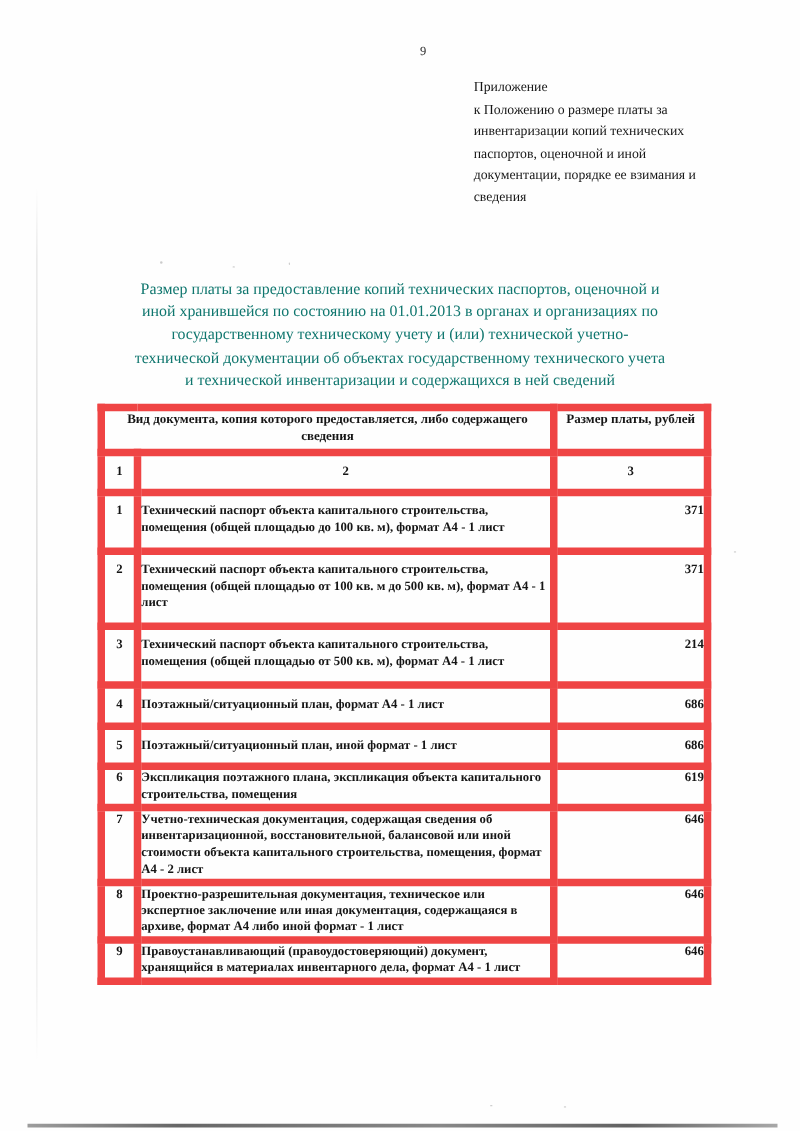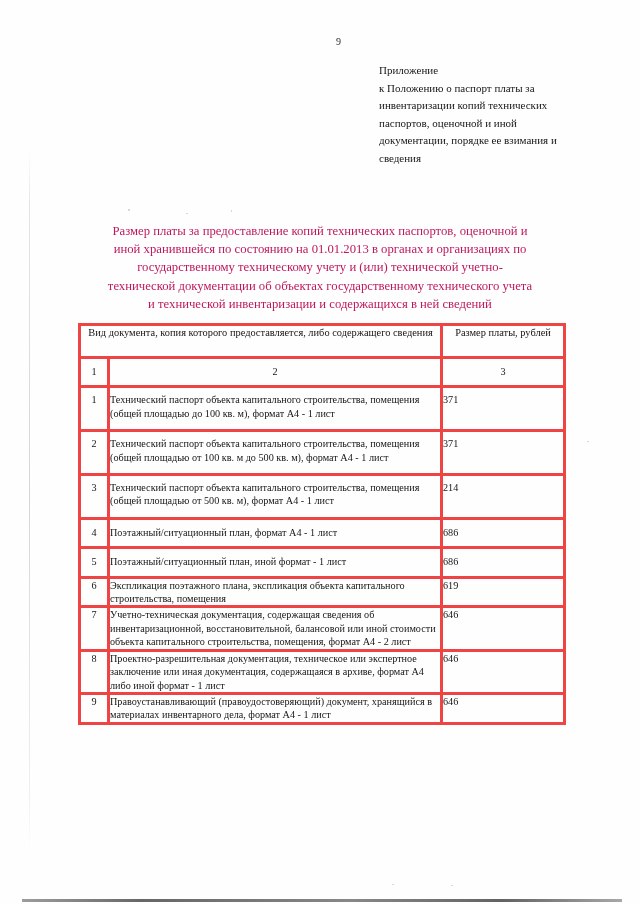--- a/index.html
+++ b/index.html
@@ -78,41 +78,41 @@
 
   
   .doc-title {
     position: absolute;
     left: 66px;
     top: 222px;
     width: 508px;
     text-align: center;
     font-size: 12.7px;
     line-height: 18.2px;
-    color: #be185d;
+    color: #0f766e;
   }
   .doc-title .ln { display: block; }
 
   
   .tbl {
     position: absolute;
     left: 78px;
     top: 323px;
     width: 486px;
     border-collapse: collapse;
     table-layout: fixed;
     font-size: 10.2px;
     line-height: 13.4px;
     color: #151515;
   }
   .tbl td, .tbl th {
-    border: 3px solid #ef4444;
+    border: 6px solid #ef4444;
     padding: 0;
     vertical-align: top;
-    font-weight: normal;
+    font-weight: bold;
   }
   .col-num  { width: 29px; }
   .col-desc { width: 333px; }
   .col-fee  { width: 123px; }
 
   .hdr-desc {
     text-align: center;
     padding: 7px 10px 7px 10px;
     font-size: 10.4px;
     line-height: 14px;
@@ -135,21 +135,21 @@
 
   .cell-num {
     text-align: center;
     padding: 5px 2px 5px 2px;
     font-size: 10.2px;
   }
   .cell-desc {
     padding: 5px 6px 6px 8px;
   }
   .cell-fee {
-    text-align: left;
+    text-align: right;
     padding: 5px 2px 5px 2px;
   }
   .tbl tr.tall-a .cell-desc,
   .tbl tr.tall-a .cell-num,
   .tbl tr.tall-a .cell-fee { padding-top: 5px; padding-bottom: 9px; }
   .tbl tr.short .cell-desc,
   .tbl tr.short .cell-num,
   .tbl tr.short .cell-fee { padding-top: 6px; padding-bottom: 7px; }
 </style>
 </head>
@@ -164,21 +164,21 @@
   <div class="speck" style="left:186px;top:213px;width:2px;height:1px;"></div>
   <div class="speck" style="left:231px;top:210px;width:1px;height:2px;"></div>
   <div class="speck" style="left:392px;top:884px;width:2px;height:1px;"></div>
   <div class="speck" style="left:451px;top:885px;width:2px;height:1px;"></div>
   <div class="speck" style="left:587px;top:441px;width:2px;height:1px;"></div>
 
   <div class="page-number">9</div>
 
   <div class="addressee">
     <div>Приложение</div>
-    <div>к Положению о паспорт платы за</div>
+    <div>к Положению о размере платы за</div>
     <div>инвентаризации копий технических</div>
     <div>паспортов, оценочной и иной</div>
     <div>документации, порядке ее взимания и</div>
     <div>сведения</div>
   </div>
 
   <div class="doc-title">
     <span class="ln">Размер платы за предоставление копий технических паспортов, оценочной и</span>
     <span class="ln">иной хранившейся по состоянию на 01.01.2013 в органах и организациях по</span>
     <span class="ln">государственному техническому учету и (или) технической учетно-</span>

